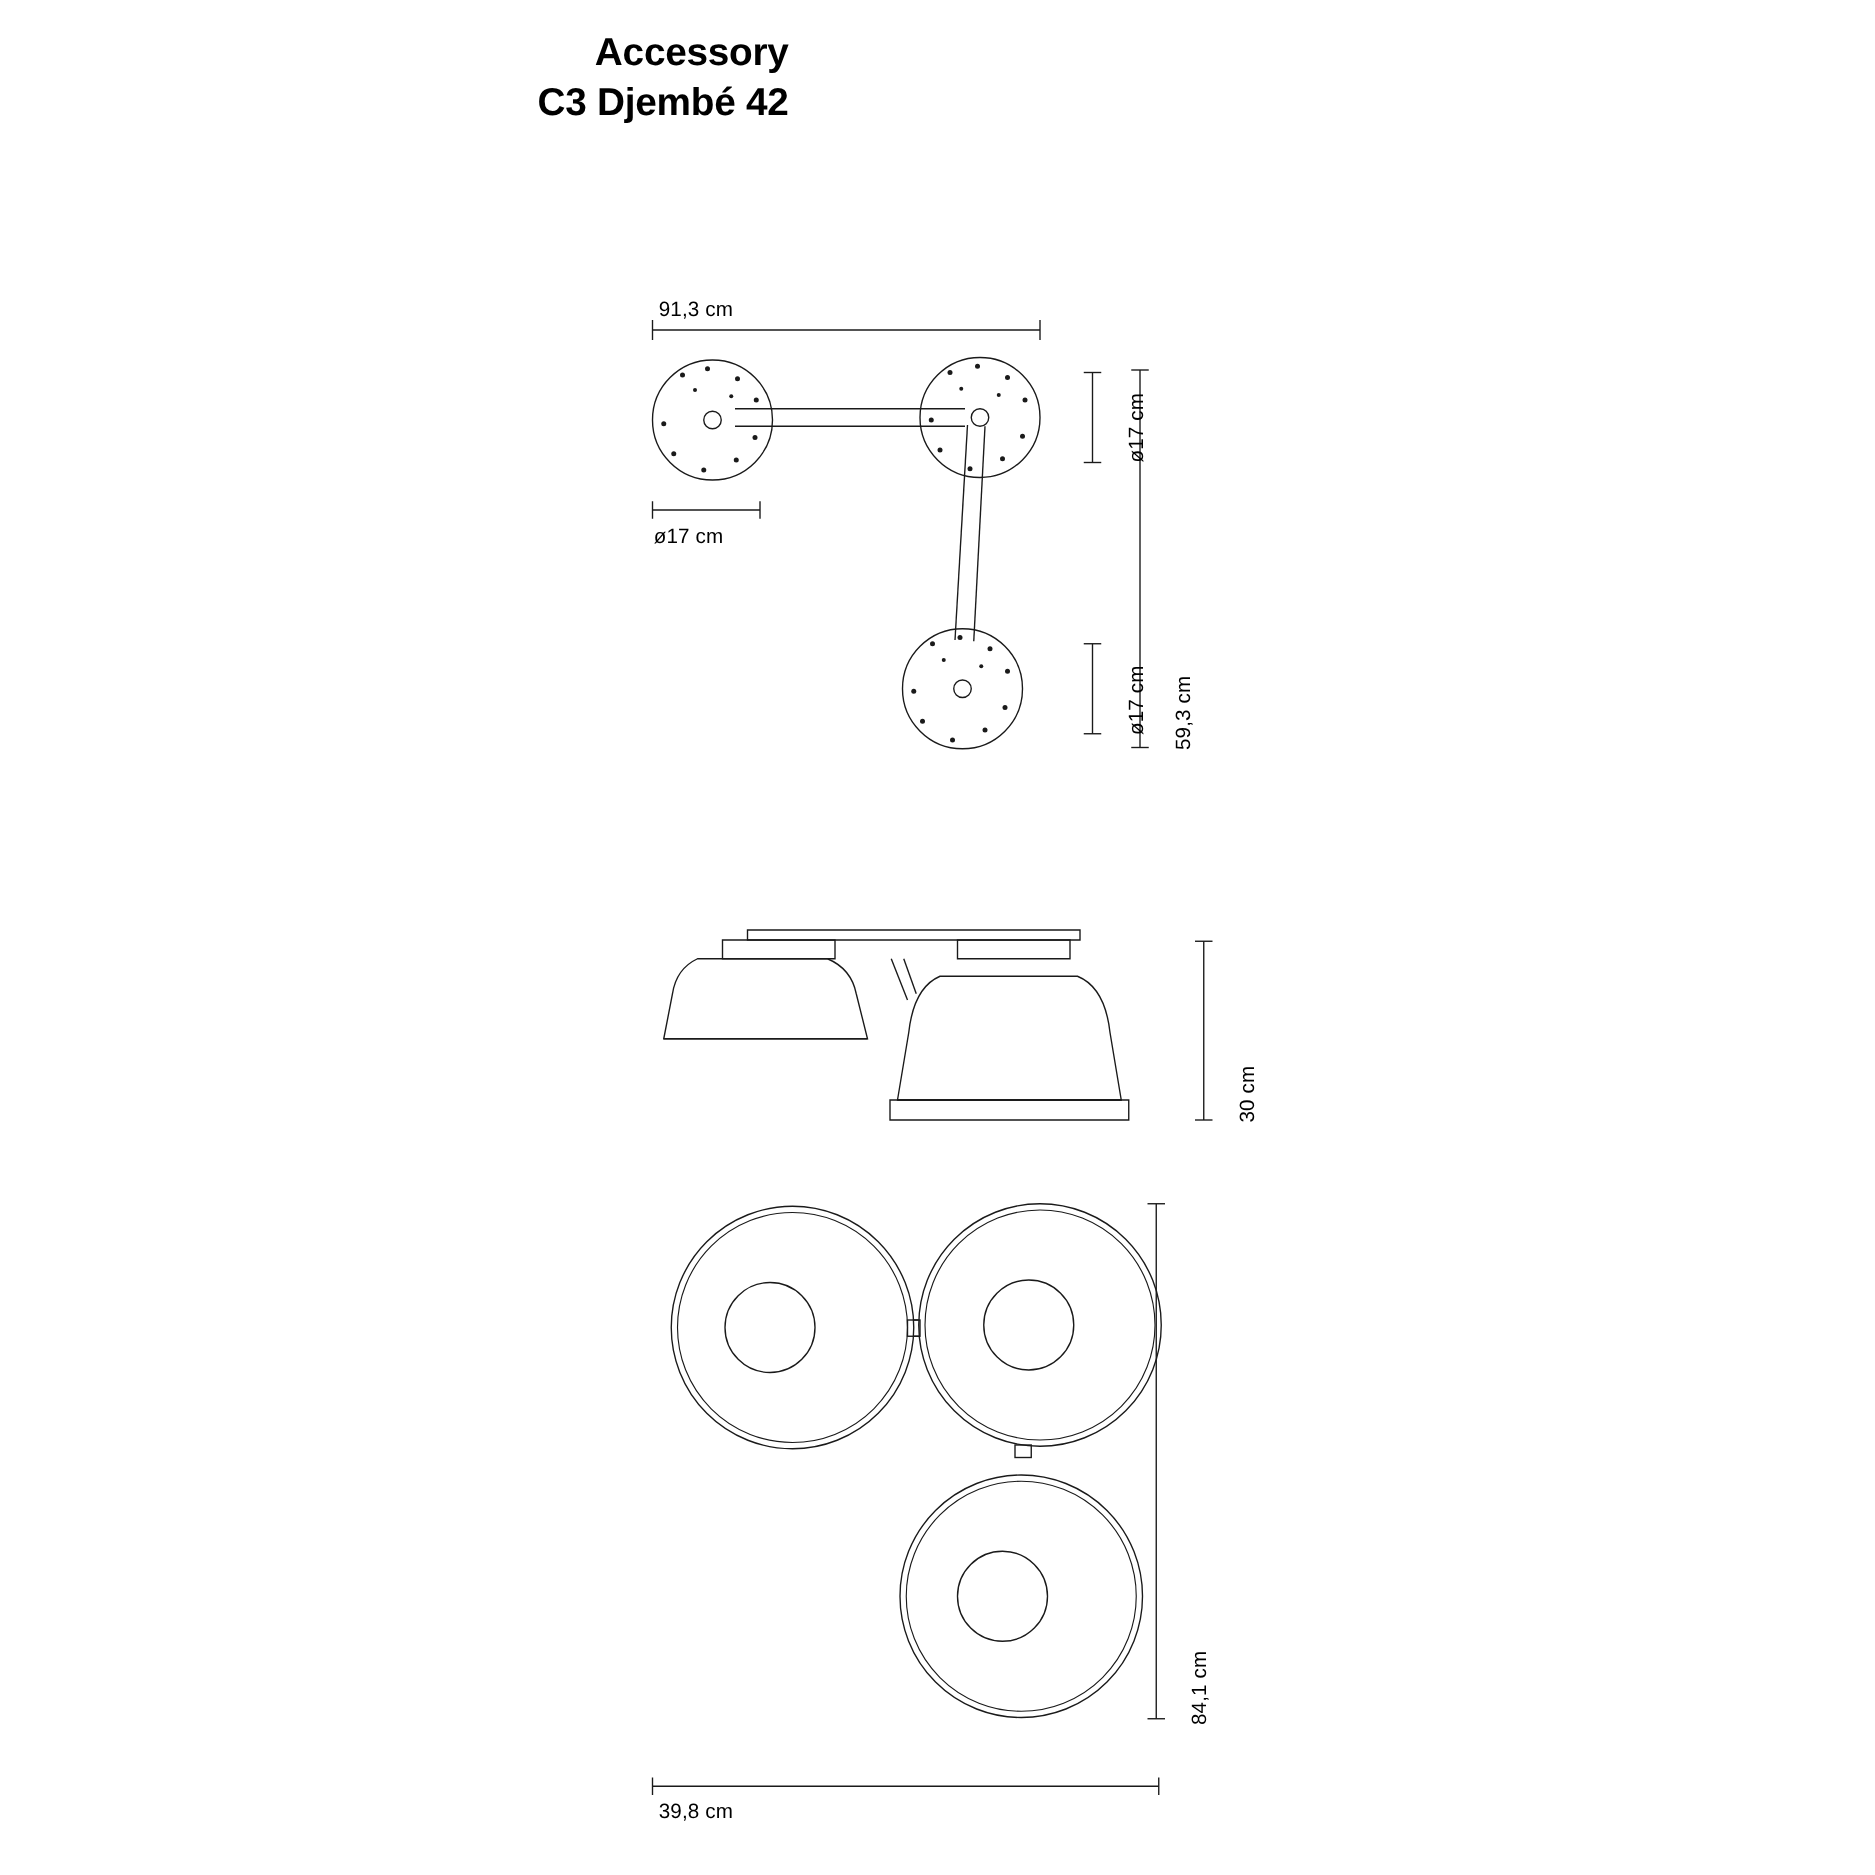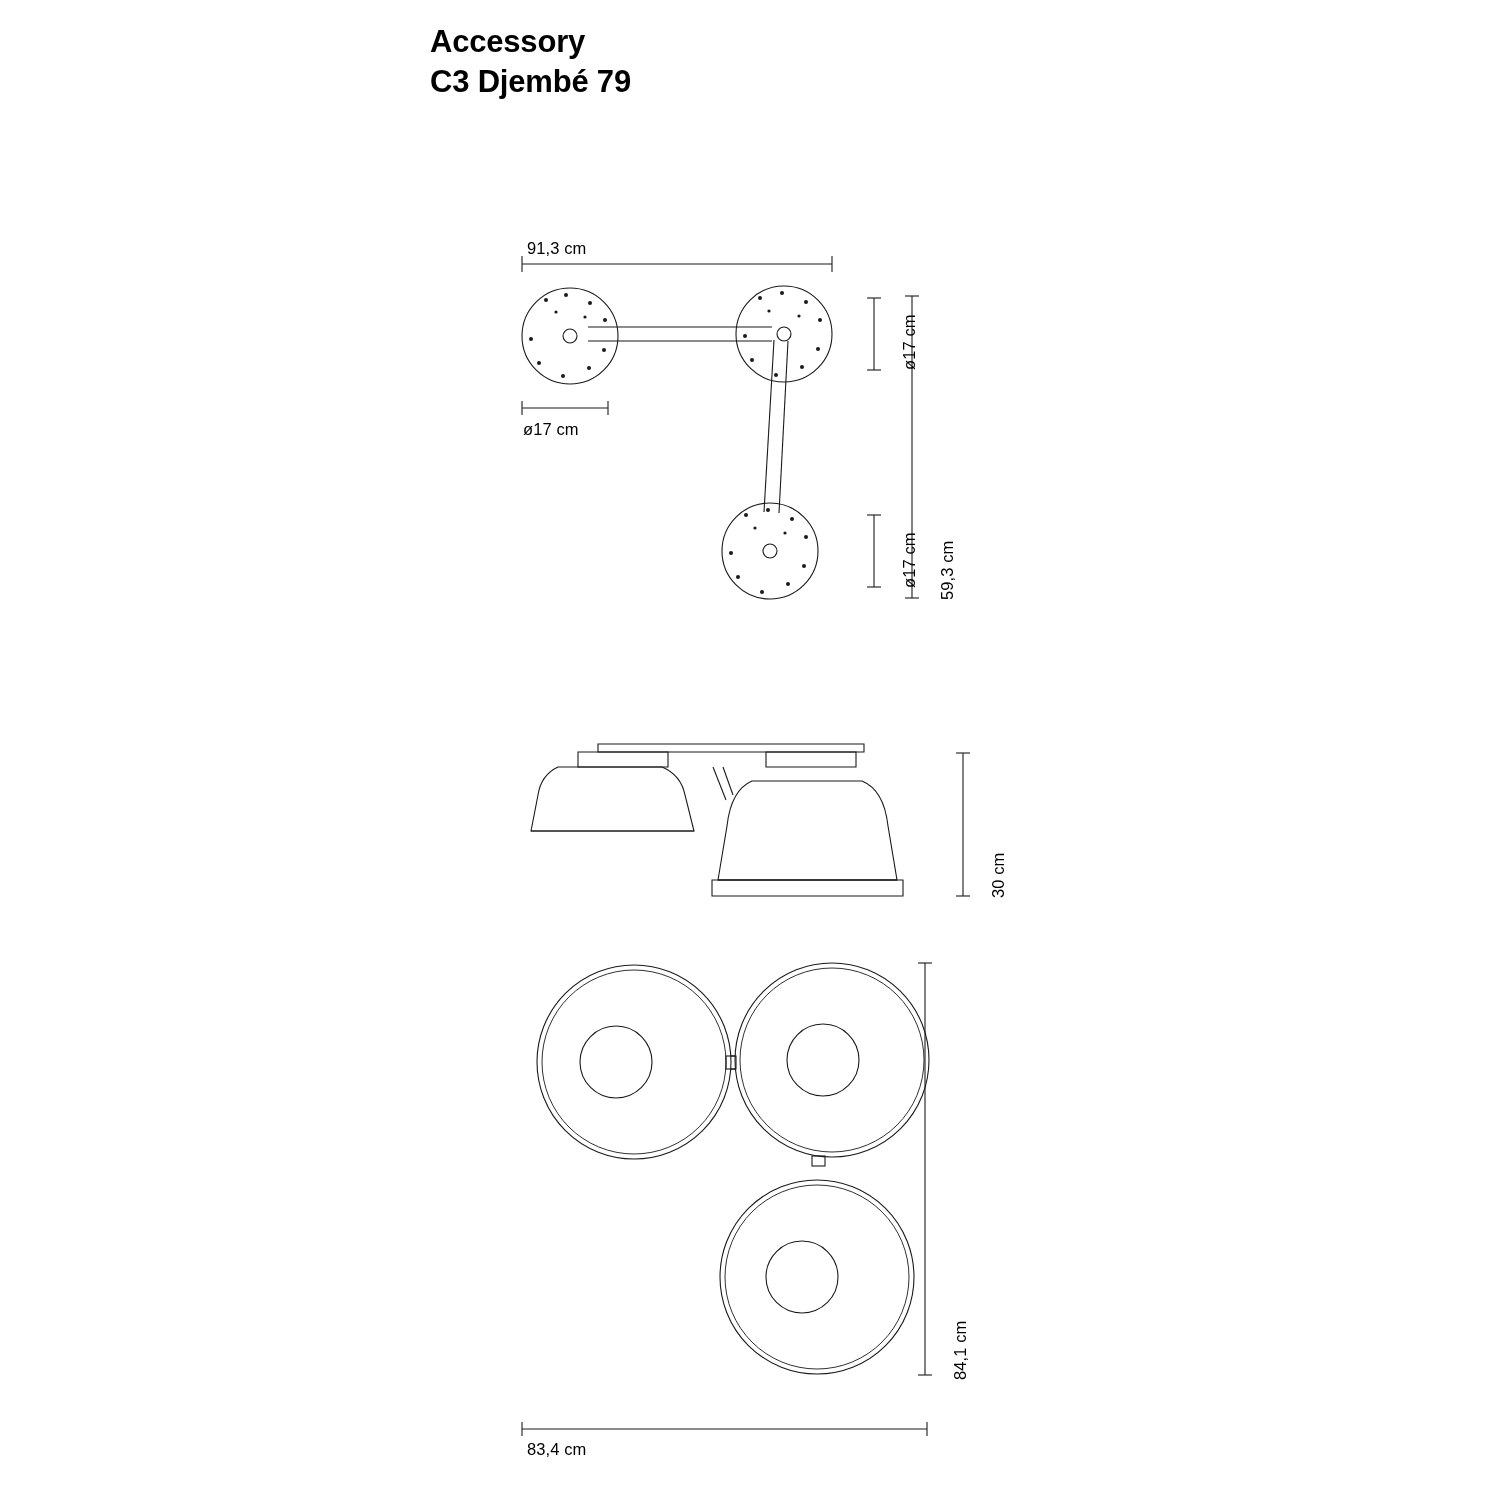--- a/index.html
+++ b/index.html
@@ -13,20 +13,21 @@
     font-family: "Liberation Sans", sans-serif;
     color: #000000;
     position: relative;
     overflow: hidden;
   }
   #sheet {
     position: absolute;
     left: 0; top: 0;
     width: 1500px;
     height: 1148px;
+    text-align: right;
   }
   .title-block {
     position: absolute;
     left: 430px;
     top: 22px;
     line-height: 1.28;
   }
   .title-line {
     font-size: 31px;
     font-weight: bold;
@@ -69,21 +70,21 @@
     fill: #1a1a1a;
   }
 </style>
 </head>
 <body>
 
 <div id="sheet">
 
   <div class="title-block">
     <div class="title-line">Accessory</div>
-    <div class="title-line">C3 Djembé 79</div>
+    <div class="title-line">C3 Djembé 42</div>
   </div>
 
   <svg width="1500" height="1500" viewBox="0 0 1500 1500">
 
     <g>
       <line class="dimline" x1="522" y1="264" x2="832" y2="264"></line>
       <line class="dimline" x1="522" y1="256" x2="522" y2="272"></line>
       <line class="dimline" x1="832" y1="256" x2="832" y2="272"></line>
     </g>
 
@@ -231,15 +232,15 @@
   <div class="dim-label vert" style="left:900px; top:370px;">ø17 cm</div>
 
   <div class="dim-label vert" style="left:900px; top:588px;">ø17 cm</div>
 
   <div class="dim-label vert" style="left:938px; top:600px;">59,3 cm</div>
 
   <div class="dim-label vert" style="left:989px; top:898px;">30 cm</div>
 
   <div class="dim-label vert" style="left:951px; top:1380px;">84,1 cm</div>
 
-  <div class="dim-label" style="left:527px; top:1440px;">83,4 cm</div>
+  <div class="dim-label" style="left:527px; top:1440px;">39,8 cm</div>
 
 </div>
 
 </body></html>

